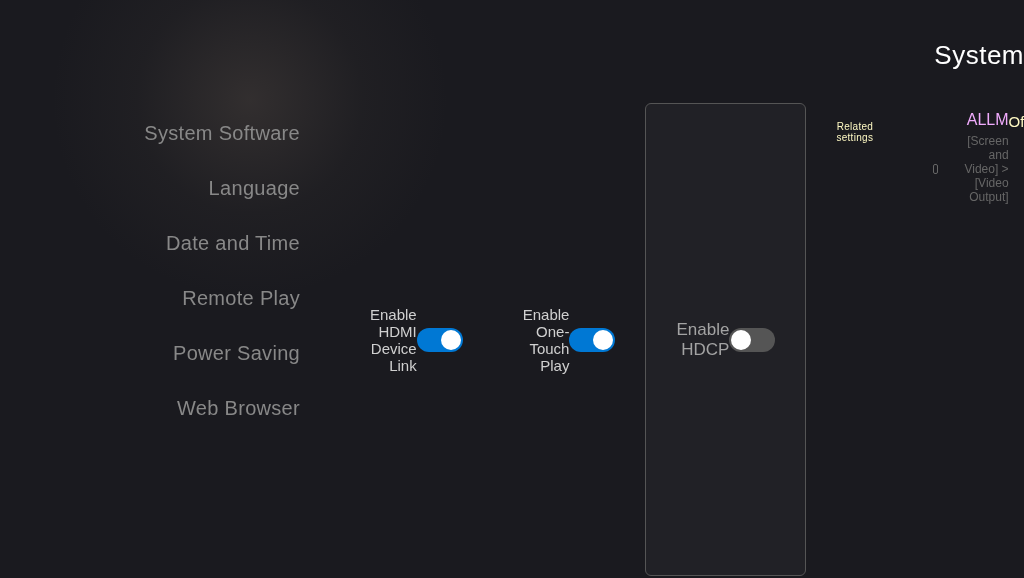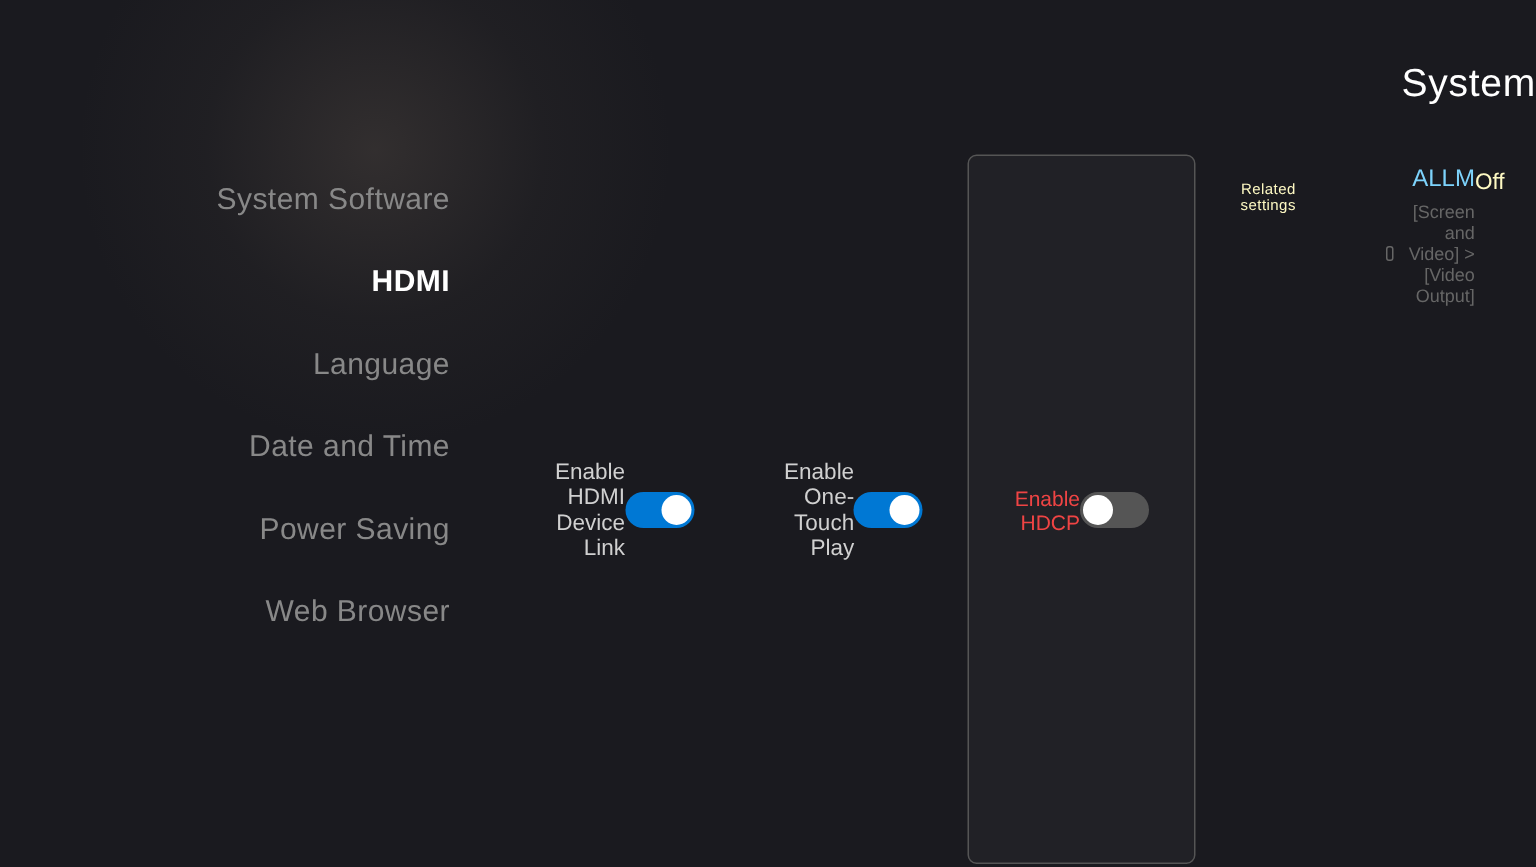--- a/index.html
+++ b/index.html
@@ -152,23 +152,23 @@
       background: rgba(255,255,255,0.03);
     }
 
     .hdcp-box-text {
       display: flex;
       flex-direction: column;
       gap: 6px;
     }
 
     .hdcp-box-title {
-      font-size: 14px;
-      font-weight: 400;
-      color: #ef4444;
+      font-size: 17px;
+      font-weight: 400;
+      color: #a3a3a3;
     }
 
     .hdcp-box-subtitle {
       font-size: 12px;
       color: #777;
     }
 
     
     .related-settings-label {
       font-size: 10px;
@@ -186,29 +186,29 @@
 
     .allm-left {
       display: flex;
       flex-direction: column;
       gap: 5px;
     }
 
     .allm-title {
       font-size: 16px;
       font-weight: 400;
-      color: #7dd3fc;
+      color: #f0abfc;
     }
 
     .allm-path {
       font-size: 12px;
       color: #666;
       display: flex;
       align-items: center;
-      gap: 4px;
+      gap: 20px;
     }
 
     .allm-path-icon {
       display: inline-block;
       width: 14px;
       height: 10px;
       border: 1.5px solid #666;
       border-radius: 2px;
       position: relative;
       top: 0px;
@@ -226,23 +226,23 @@
 <div class="spotlight"></div>
 
 <div class="page-container">
 
   <h1 class="page-title">System</h1>
 
   <div class="main-layout">
 
     <nav class="sidebar">
       <div class="sidebar-item">System Software</div>
-      <div class="sidebar-item active">HDMI</div>
       <div class="sidebar-item">Language</div>
       <div class="sidebar-item">Date and Time</div>
+      <div class="sidebar-item">Remote Play</div>
       <div class="sidebar-item">Power Saving</div>
       <div class="sidebar-item">Web Browser</div>
     </nav>
 
     <div class="content-area">
 
       <div class="setting-row">
         <span class="setting-row-label">Enable HDMI Device Link</span>
         <div class="toggle on" title="Toggle HDMI Device Link"></div>
       </div>

